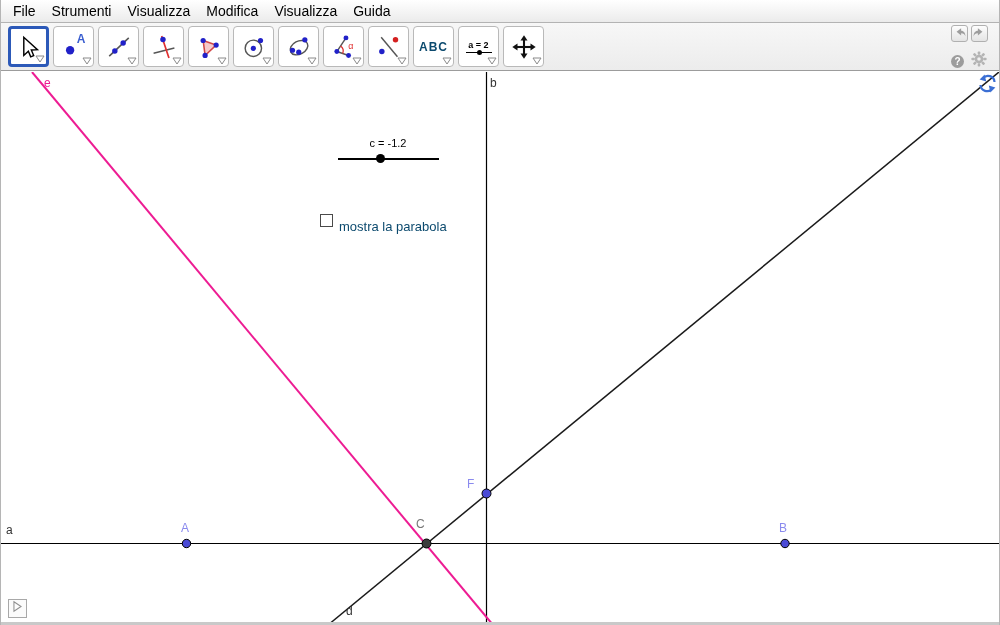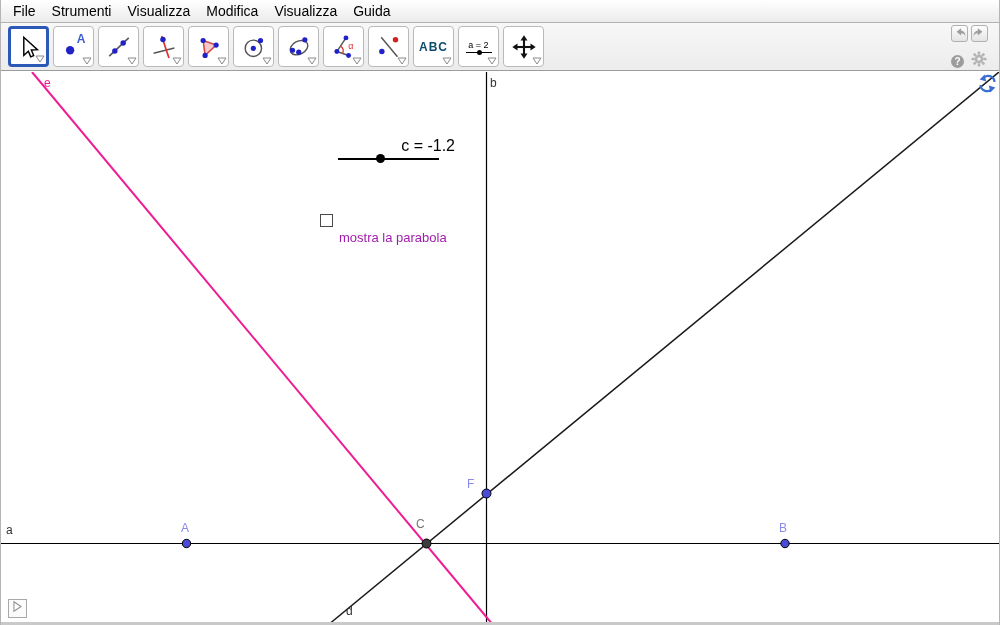--- a/index.html
+++ b/index.html
@@ -14,45 +14,45 @@
   
   .toolbar { height:48px; background:linear-gradient(#f7f7f7,#ececec); border-bottom:1px solid #9c9c9c;
              position:relative; display:flex; align-items:flex-start; padding:3px 0 0 7px; gap:4px; }
   .tool-btn { width:41px; height:41px; background:#fff; border:1px solid #b9b9b9; border-radius:4px;
               position:relative; display:flex; align-items:center; justify-content:center; }
   .tool-btn.selected { border:3px solid #2C59B8; }
   .dd { position:absolute; bottom:1px; right:1px; line-height:0; }
   .tool-ic { display:block; }
   .abc-label { color:#0c4a6e; font-weight:bold; font-size:12px; letter-spacing:1px; }
   .slider-ic { display:flex; flex-direction:column; align-items:center; }
-  .slider-ic .lbl { font-size:9px; color:#000; margin-bottom:2px; }
+  .slider-ic .lbl { font-size:9px; color:#000; margin-bottom:2px;font-weight:bold; }
   .slider-ic .trk { width:26px; height:1px; background:#000; position:relative; }
   .slider-ic .knob { width:5px; height:5px; border-radius:50%; background:#000; position:absolute; left:11px; top:-2px; }
 
   .undo-redo { position:absolute; top:2px; right:11px; display:flex; gap:3px; }
   .small-btn { width:17px; height:17px; border:1px solid #b0b0b0; border-radius:3px;
                background:linear-gradient(#fdfdfd,#e4e4e4); display:flex; align-items:center; justify-content:center; }
   .help-gear { position:absolute; top:28px; right:12px; display:flex; gap:7px; align-items:center; }
   .help-icon { width:13px; height:13px; border-radius:50%; background:#9c9c9c; color:#fff; font-size:10px;
                font-weight:bold; display:flex; align-items:center; justify-content:center; }
 
   
   .canvas { position:absolute; top:72px; left:0; width:998px; height:553px; background:#fff; }
   .geom { position:absolute; left:0; top:0; }
   .obj-label { position:absolute; font-size:12px; color:#333; }
   .lbl-blue { color:#8A8AEE; }
   .lbl-pink { color:#ED1C93; }
   .lbl-gray { color:#777; }
 
-  .slider-label { position:absolute; left:354px; top:65px; width:100px; text-align:right; font-size:16px; color:#000; }
+  .slider-label { position:absolute; left:337px; top:65px; width:100px; text-align:center; font-size:11px; color:#000; }
   .slider-track { position:absolute; left:337px; top:86px; width:101px; height:2px; background:#000; }
   .slider-handle { position:absolute; left:375px; top:82px; width:9px; height:9px; border-radius:50%; background:#000; }
 
   .chk-box { position:absolute; left:319px; top:142px; width:13px; height:13px; background:#fff; border:1px solid #4a4a4a; }
-  .chk-label { position:absolute; left:338px; top:158px; font-size:13px; color:#a21caf; }
+  .chk-label { position:absolute; left:338px; top:147px; font-size:13px; color:#0c4a6e; }
 
   .refresh { position:absolute; top:1px; right:1px; line-height:0; }
   .play-btn { position:absolute; left:7px; bottom:7px; width:19px; height:19px; border:1px solid #a8a8a8;
               background:#fbfbfb; display:flex; align-items:center; justify-content:center; }
   .bottom-strip { position:absolute; left:0; bottom:0; width:1000px; height:3px; background:#c9c9c9; }
 </style>
 </head>
 <body>
 
 <div id="app">

